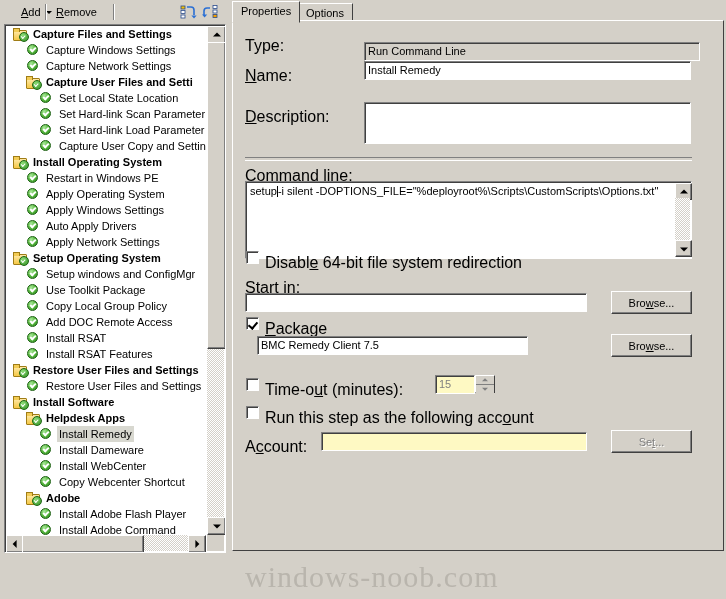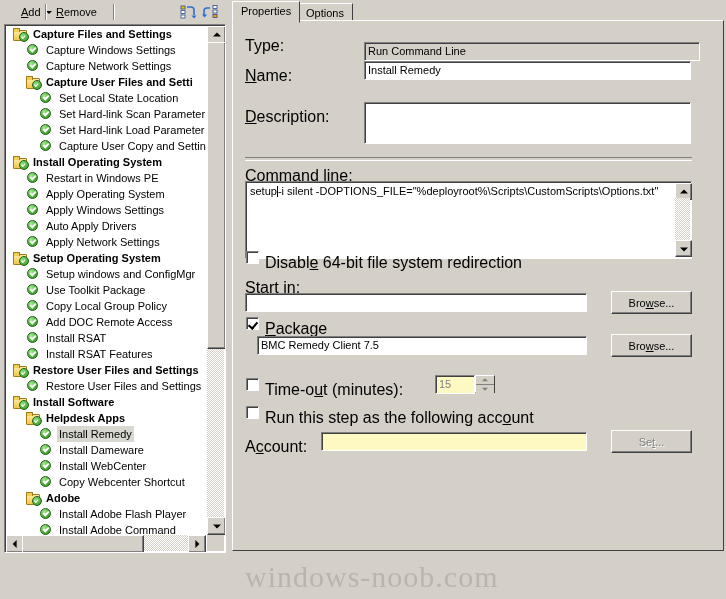--- a/index.html
+++ b/index.html
@@ -395,21 +395,21 @@
       </div>
       <div class="field" style="left:12px;top:272px;width:342px;height:19px;"></div>
       <div class="btn" style="left:378px;top:270px;width:81px;height:23px;">
         <span>Bro<u>w</u>se...</span>
       </div>
 
       <div class="cb checked" style="left:13px;top:296px;"></div>
       <div class="lbl" style="left:32px;top:299px;">
         <u>P</u>ackage
       </div>
-      <div class="field" style="left:24px;top:315px;width:330px;height:19px;">BMC Remedy Client 7.5</div>
+      <div class="field" style="left:24px;top:315px;width:271px;height:19px;">BMC Remedy Client 7.5</div>
       <div class="btn" style="left:378px;top:313px;width:81px;height:23px;">
         <span>Bro<u>w</u>se...</span>
       </div>
 
       <div class="cb" style="left:13px;top:357px;"></div>
       <div class="lbl" style="left:32px;top:360px;color:#000;">
         Time-o<u>u</u>t (minutes):
       </div>
       <div class="field disabled" style="left:202px;top:354px;width:40px;height:19px;text-align:left;">15</div>
       <div class="spin" style="left:242px;top:354px;">

